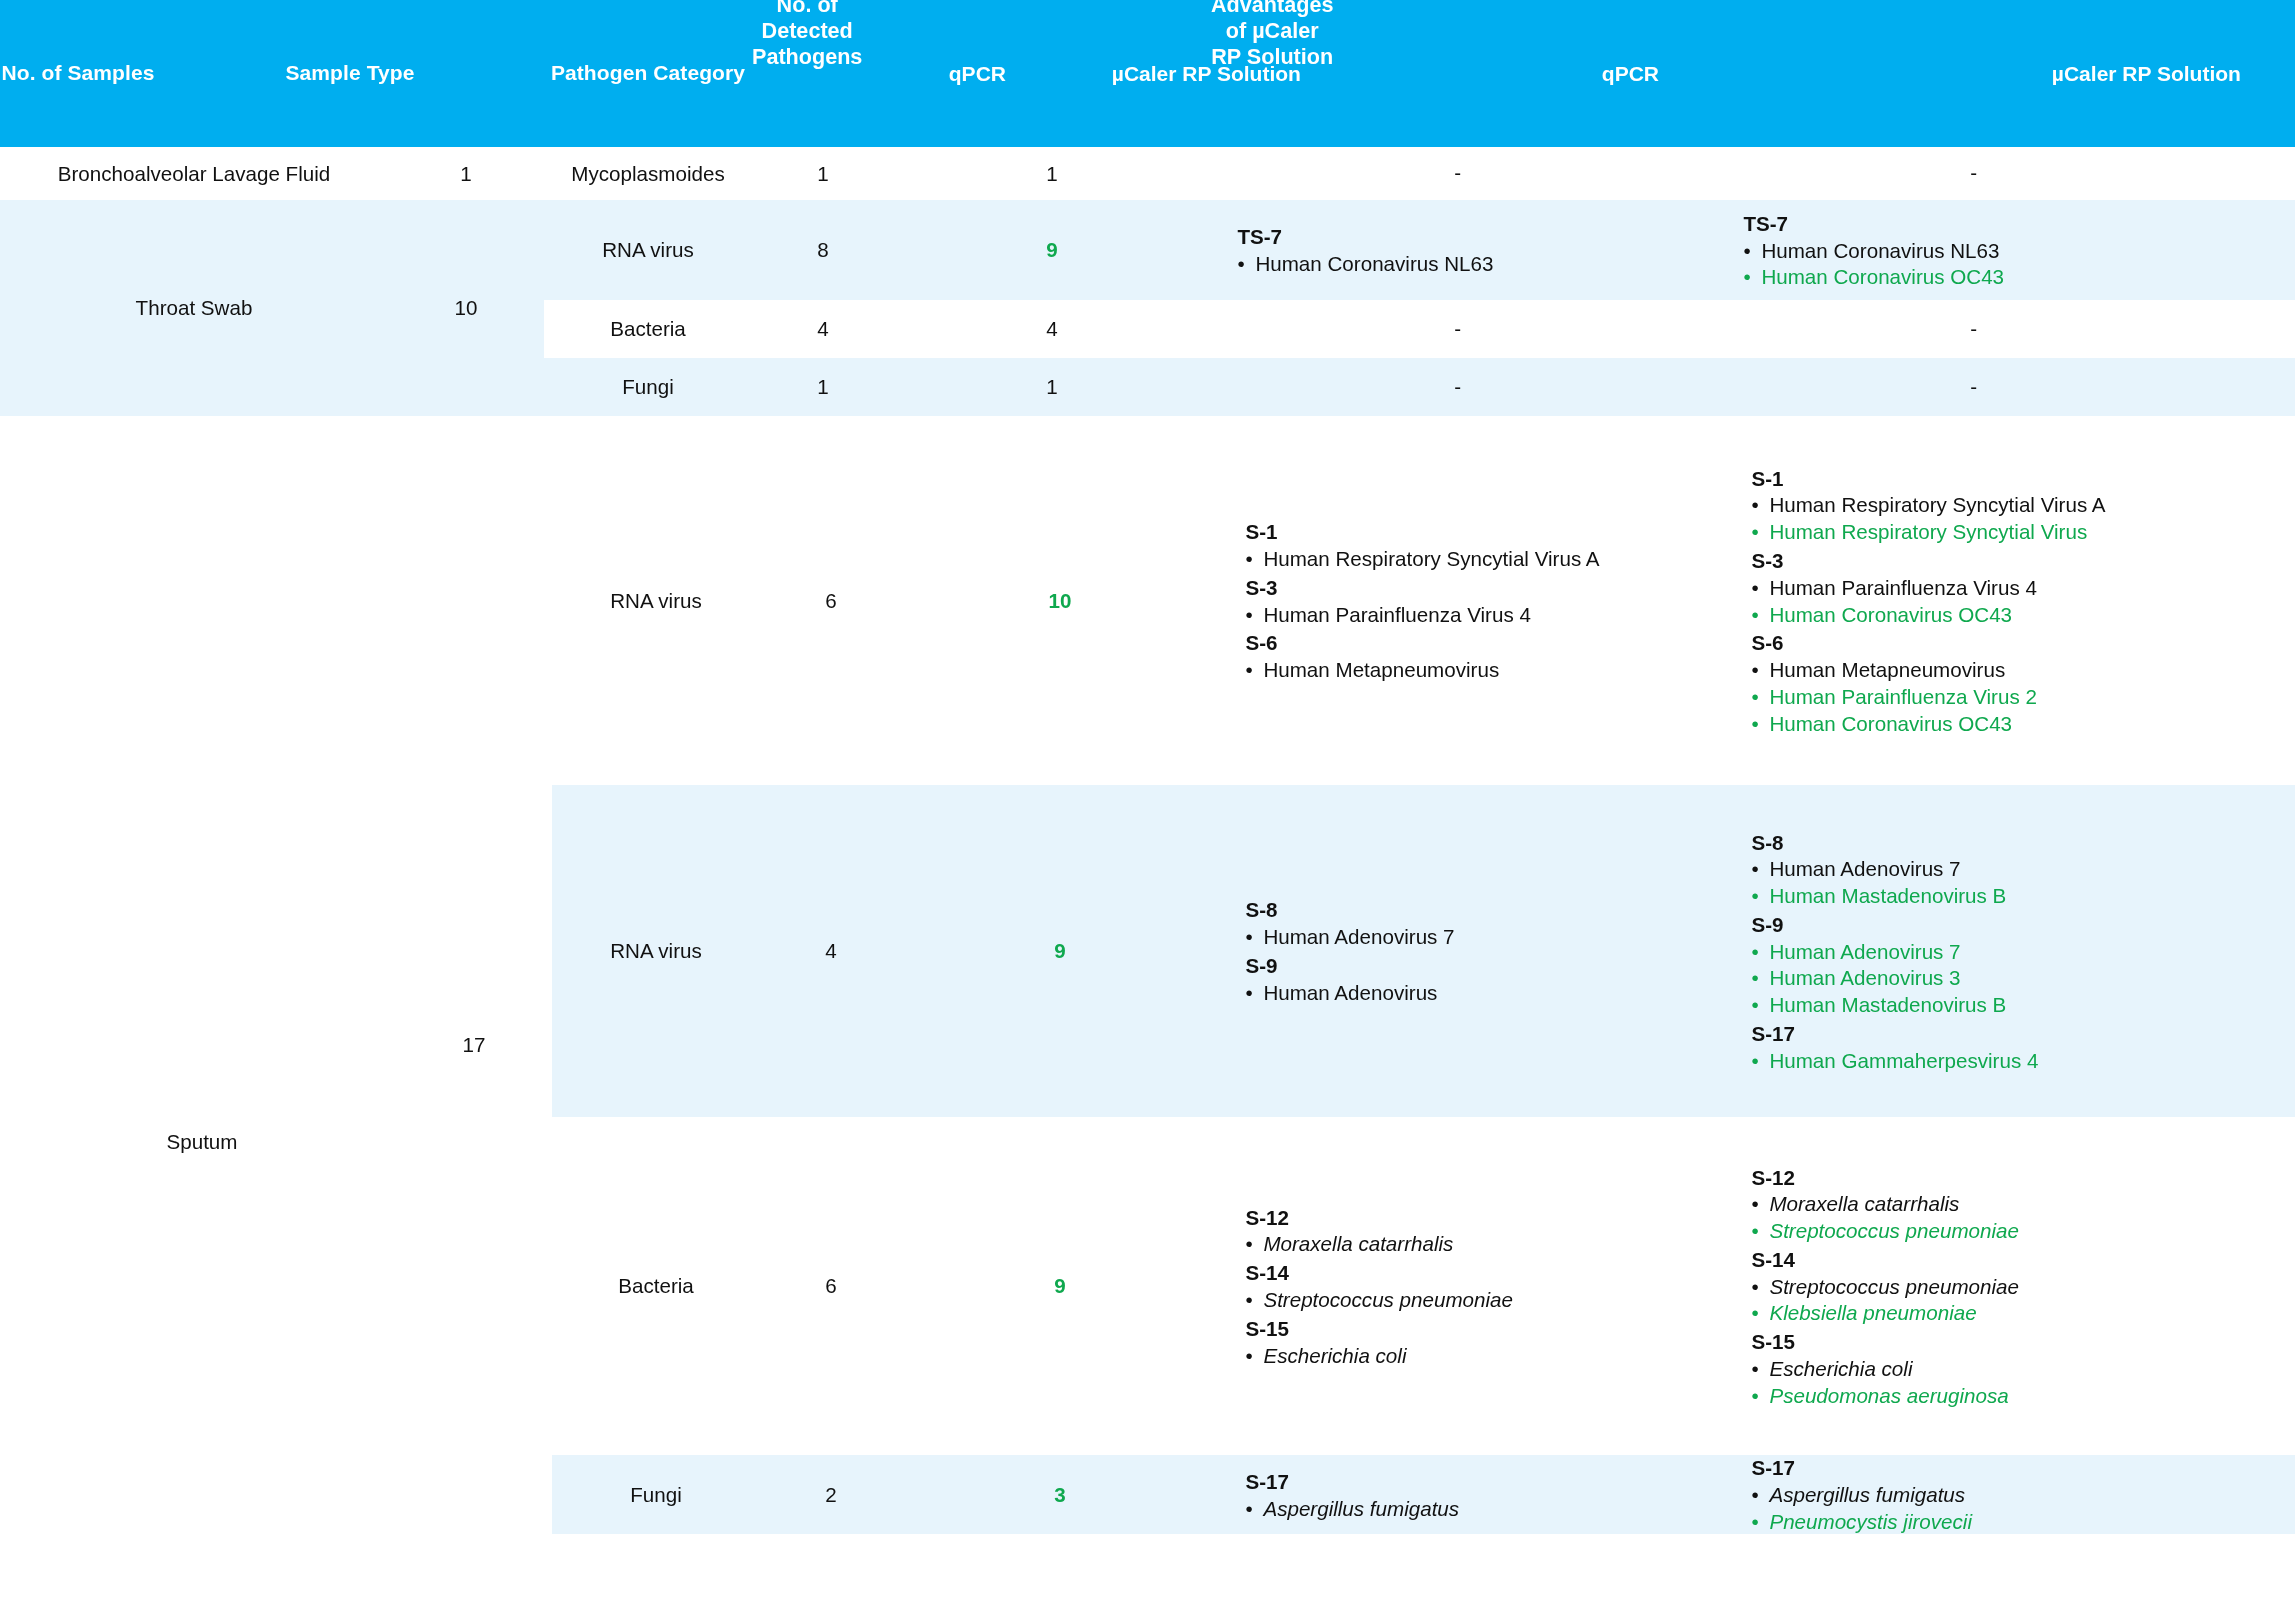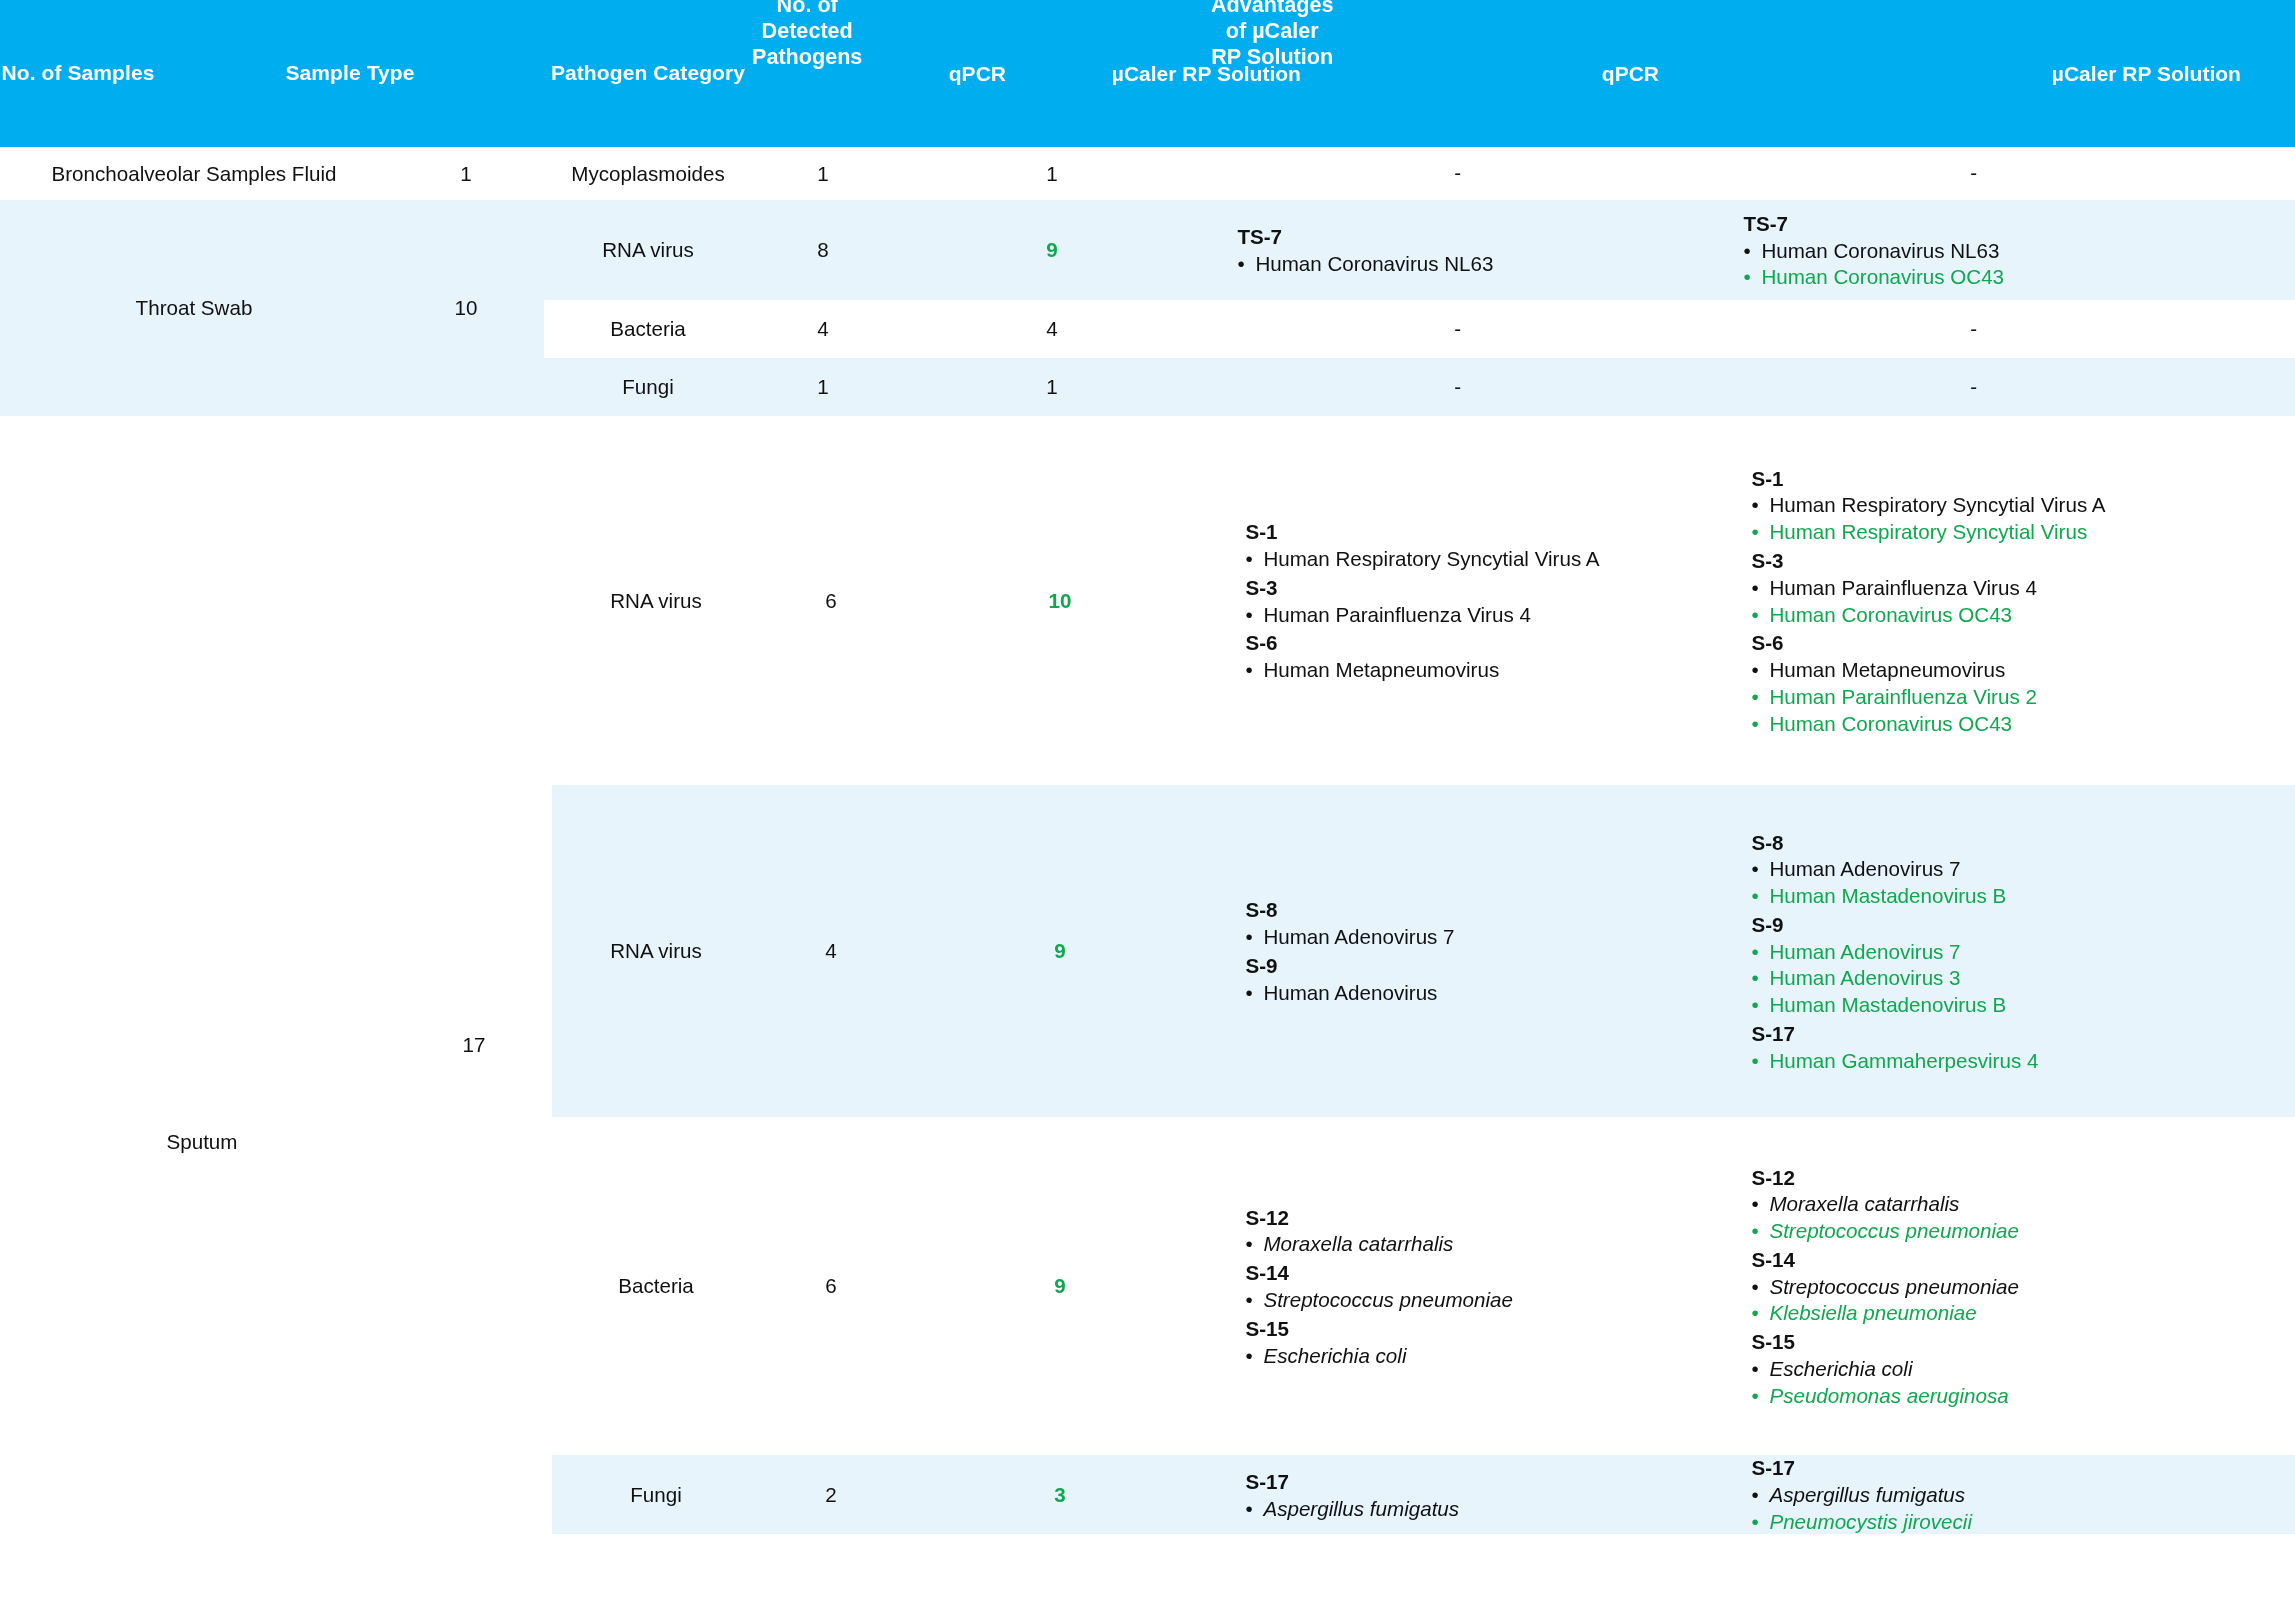--- a/index.html
+++ b/index.html
@@ -189,21 +189,21 @@
       <div class="grp-rule"></div>
       <div class="grp-subs">
         <div class="subth sub-qpcr-b">qPCR</div>
         <div class="subth sub-ucaler-b">µCaler RP Solution</div>
       </div>
     </div>
   </div>
 
   <div class="tbody" id="tbody">
       <div class="group">
-        <div class="group-left bg-white" style="height: 53px;">Bronchoalveolar Samples Fluid</div>
+        <div class="group-left bg-white" style="height: 53px;">Bronchoalveolar Lavage Fluid</div>
         <div class="group-nsamp bg-white" style="height: 53px;">1</div>
         <div class="group-rows">
           <div class="srow bg-white" style="height: 53px;">
             <div class="cell c-cat">Mycoplasmoides</div>
             <div class="cell c-qpcr-n">1</div>
             <div class="cell c-ucaler-n">1</div>
             <div class="cell adv c-qpcr-adv dash">
               <div class="adv-block" style="align-items: center;">
                 <span class="dash-mark">-</span>
               </div>

